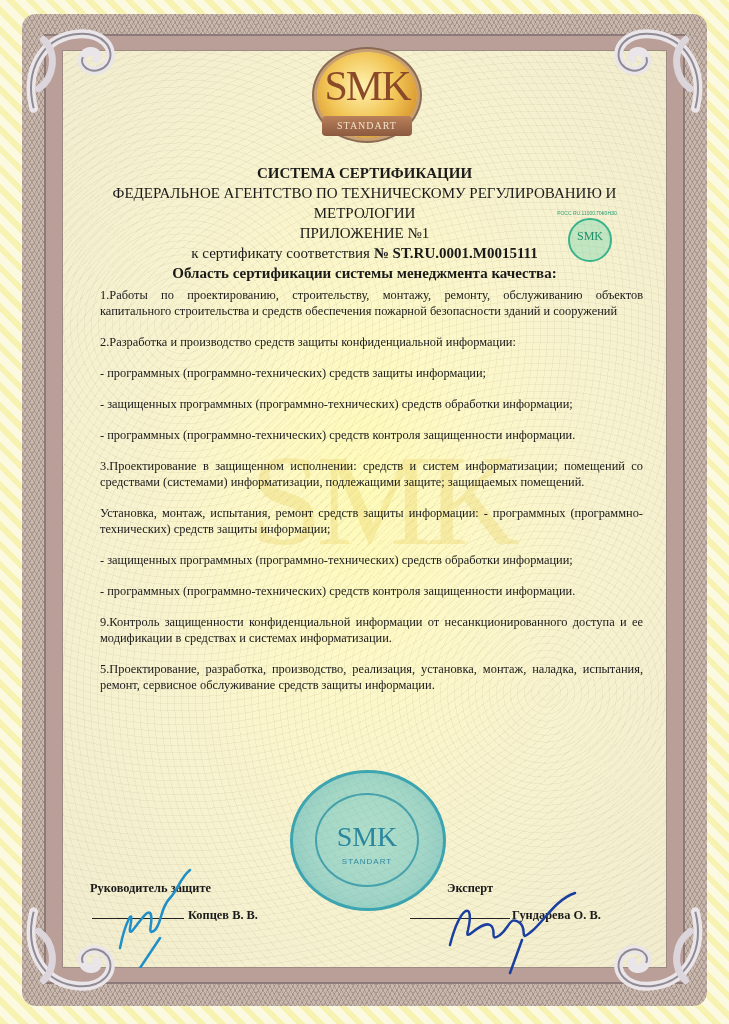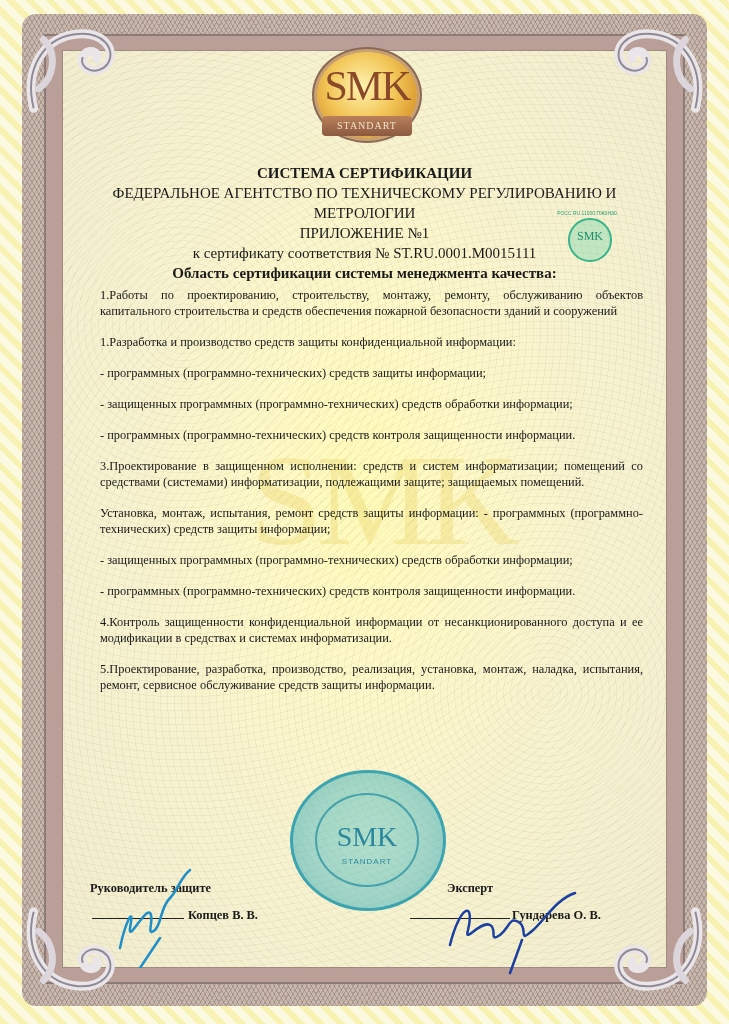--- a/index.html
+++ b/index.html
@@ -40,21 +40,21 @@
       box-shadow:0 0 0 3px #c8a072, 0 0 0 5px #8a6a55;}
     .logo-text{position:absolute;left:0;top:16px;width:118px;text-align:center;
       font-family:"Liberation Serif",serif;font-size:42px;color:#8a4a2a;letter-spacing:-2px;line-height:48px;}
     .logo-banner{position:absolute;left:14px;top:70px;width:90px;height:20px;border-radius:4px;
       background:linear-gradient(#b9805a,#8c5a40);color:#f3e2c9;font-size:10px;line-height:20px;text-align:center;letter-spacing:1px;}
 
     .header{position:absolute;left:90px;top:163px;width:549px;text-align:center;}
     .h1{font-weight:bold;font-size:15px;line-height:20px;}
     .h2{font-weight:normal;font-size:15px;line-height:20px;}
     .h-sub{font-size:15px;line-height:20px;}
-    .h-sub b{font-weight:normal;}
+    .h-sub b{font-weight:bold;}
     .h-area{font-weight:bold;font-size:15px;line-height:20px;}
 
     .stamp-small{position:absolute;left:563px;top:210px;width:48px;height:50px;}
     .stamp-small .cap{position:absolute;left:-6px;top:0;width:60px;text-align:center;font-size:5px;color:#2aa07a;font-family:"Liberation Sans",sans-serif;}
     .stamp-small .disc{position:absolute;left:5px;top:8px;width:40px;height:40px;border-radius:50%;
       border:2px solid #37b48a;background:rgba(100,210,170,0.35);}
     .stamp-small .disc span{position:absolute;left:0;top:9px;width:40px;text-align:center;font-size:12px;color:#1f8f6a;font-family:"Liberation Serif",serif;}
 
     .body{position:absolute;left:88px;top:287px;width:555px;font-size:12.4px;line-height:16px;text-align:justify;}
     .body p{margin:0 0 15px 12px;}
@@ -131,29 +131,29 @@
 
   <div class="stamp-small">
     <div class="cap">РОСС RU.11000.ПЖ0НЗ0</div>
     <div class="disc">
         <span>SMK</span>
       </div>
   </div>
 
   <div class="body">
     <p>1.Работы по проектированию, строительству, монтажу, ремонту, обслуживанию объектов капитального строительства и средств обеспечения пожарной безопасности зданий и сооружений</p>
-    <p>1.Разработка и производство средств защиты конфиденциальной информации:</p>
+    <p>2.Разработка и производство средств защиты конфиденциальной информации:</p>
     <p>- программных (программно-технических) средств защиты информации;</p>
     <p>- защищенных программных (программно-технических) средств обработки информации;</p>
     <p>- программных (программно-технических) средств контроля защищенности информации.</p>
     <p>3.Проектирование в защищенном исполнении: средств и систем информатизации; помещений со средствами (системами) информатизации, подлежащими защите; защищаемых помещений.</p>
     <p>Установка, монтаж, испытания, ремонт средств защиты информации: - программных (программно-технических) средств защиты информации;</p>
     <p>- защищенных программных (программно-технических) средств обработки информации;</p>
     <p>- программных (программно-технических) средств контроля защищенности информации.</p>
-    <p>4.Контроль защищенности конфиденциальной информации от несанкционированного доступа и ее модификации в средствах и системах информатизации.</p>
+    <p>9.Контроль защищенности конфиденциальной информации от несанкционированного доступа и ее модификации в средствах и системах информатизации.</p>
     <p>5.Проектирование, разработка, производство, реализация, установка, монтаж, наладка, испытания, ремонт, сервисное обслуживание средств защиты информации.</p>
   </div>
 
   <div class="seal">
     <div class="seal-inner">
       <div class="seal-text">SMK</div>
       <div class="seal-std">STANDART</div>
     </div>
   </div>
 

